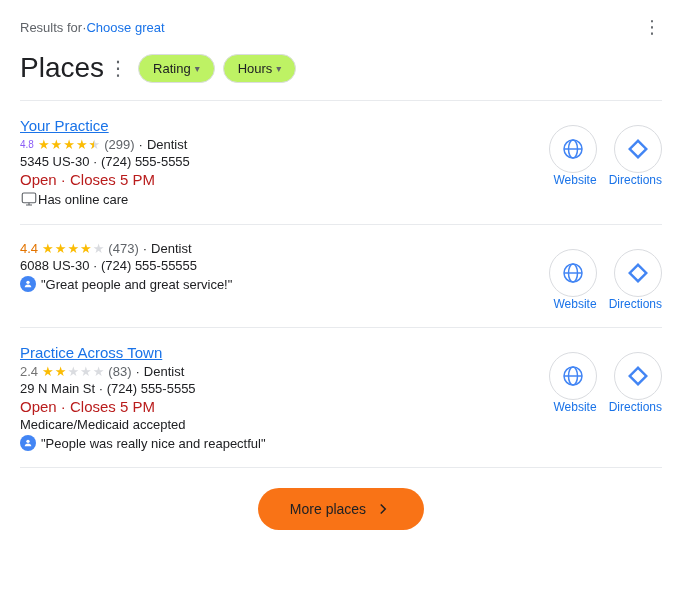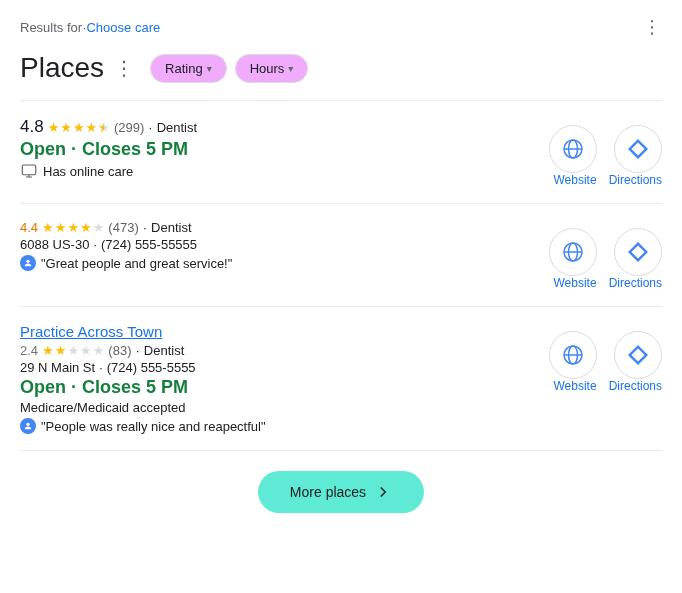--- a/index.html
+++ b/index.html
@@ -24,21 +24,21 @@
     .more-options-icon {
       margin-left: auto;
       font-size: 18px;
       color: #5f6368;
       cursor: pointer;
       letter-spacing: 1px;
     }
     .places-header {
       display: flex;
       align-items: center;
-      gap: 10px;
+      gap: 4px;
       margin-bottom: 16px;
     }
     .places-title {
       font-size: 28px;
       font-weight: 400;
       color: #202124;
     }
     .menu-dots {
       font-size: 20px;
       color: #5f6368;
@@ -52,21 +52,21 @@
     .filter-btn {
       display: flex;
       align-items: center;
       gap: 4px;
       border: 1px solid #dadce0;
       border-radius: 20px;
       padding: 6px 14px;
       font-size: 13px;
       color: #202124;
       cursor: pointer;
-      background: #f0abfc;
+      background: #bef264;
     }
     .filter-btn .chevron {
       font-size: 10px;
       color: #5f6368;
     }
     .divider {
       border: none;
       border-top: 1px solid #e8eaed;
       margin: 0;
     }
@@ -102,31 +102,29 @@
     }
     .star.empty { color: #dadce0; }
     .rating-count { color: #5f6368; }
     .place-type { color: #202124; }
     .place-address {
       font-size: 13px;
       color: #202124;
       margin-bottom: 2px;
     }
     .place-hours {
-      font-size: 18px;
-      color: #15803d;
+      font-size: 15px;
+      color: #b91c1c;
       margin-bottom: 2px;
-      font-weight: bold;
     }
     .place-extra {
       font-size: 13px;
       color: #202124;
       display: flex;
       align-items: center;
-      gap: 5px;
       margin-top: 2px;
     }
     .place-review {
       font-size: 13px;
       color: #202124;
       display: flex;
       align-items: center;
       gap: 5px;
       margin-top: 3px;
     }
@@ -176,38 +174,38 @@
     }
     .more-places-row {
       display: flex;
       justify-content: center;
       padding: 20px 0 8px;
     }
     .more-places-btn {
       display: flex;
       align-items: center;
       gap: 8px;
-      background: #5eead4;
+      background: #f97316;
       border: none;
       border-radius: 24px;
       padding: 12px 32px;
       font-size: 14px;
       font-weight: 500;
       color: #202124;
       cursor: pointer;
     }
     .more-places-btn svg { width: 18px; height: 18px; }
   </style>
 </head>
 <body>
 
 <div class="results-header">
   <span>Results for </span>
   <span>·</span>
-  <a class="choose-area">Choose care</a>
+  <a class="choose-area">Choose great</a>
   <span class="more-options-icon">⋮</span>
 </div>
 
 <div class="places-header">
   <span class="places-title">Places</span>
   <span class="menu-dots">⋮</span>
   <div class="filter-buttons">
     <button class="filter-btn">
       <span>Rating</span>
       <span class="chevron">▾</span>
@@ -217,36 +215,38 @@
       <span class="chevron">▾</span>
     </button>
   </div>
 </div>
 
 <hr class="divider">
 
 <div id="places-list">
     <div class="place-item">
     <div class="place-info">
+      <div class="place-name">Your Practice</div>
       <div class="stars-row">
-        <span style="color:#0f172a;font-size:17px;">4.8</span>
+        <span style="color:#8b5cf6;font-size:10px;">4.8</span>
         <div class="stars">
             <span class="star">★</span>
             <span class="star">★</span>
             <span class="star">★</span>
             <span class="star">★</span>
             <span class="star" style="position:relative;display:inline-block;">
         <span style="color:#dadce0;">★</span>
         <span style="position:absolute;left:0;top:0;overflow:hidden;width:50%;color:#fbbc04;">★</span>
       </span>
           </div>
         <span class="rating-count">(299)</span>
         <span>·</span>
         <span class="place-type">Dentist</span>
       </div>
+      <div class="place-address">5345 US-30 · (724) 555-5555</div>
       <div class="place-hours">Open · Closes 5 PM</div>
       <div class="place-extra">
       <svg viewBox="0 0 24 24" width="18" height="18" fill="none" stroke="#5f6368" stroke-width="1.5">
             <rect x="3" y="4" width="18" height="13" rx="2"></rect>
             <path d="M8 20h8M12 17v3"></path>
           </svg>
       <span>Has online care</span>
     </div>
 
     </div>

